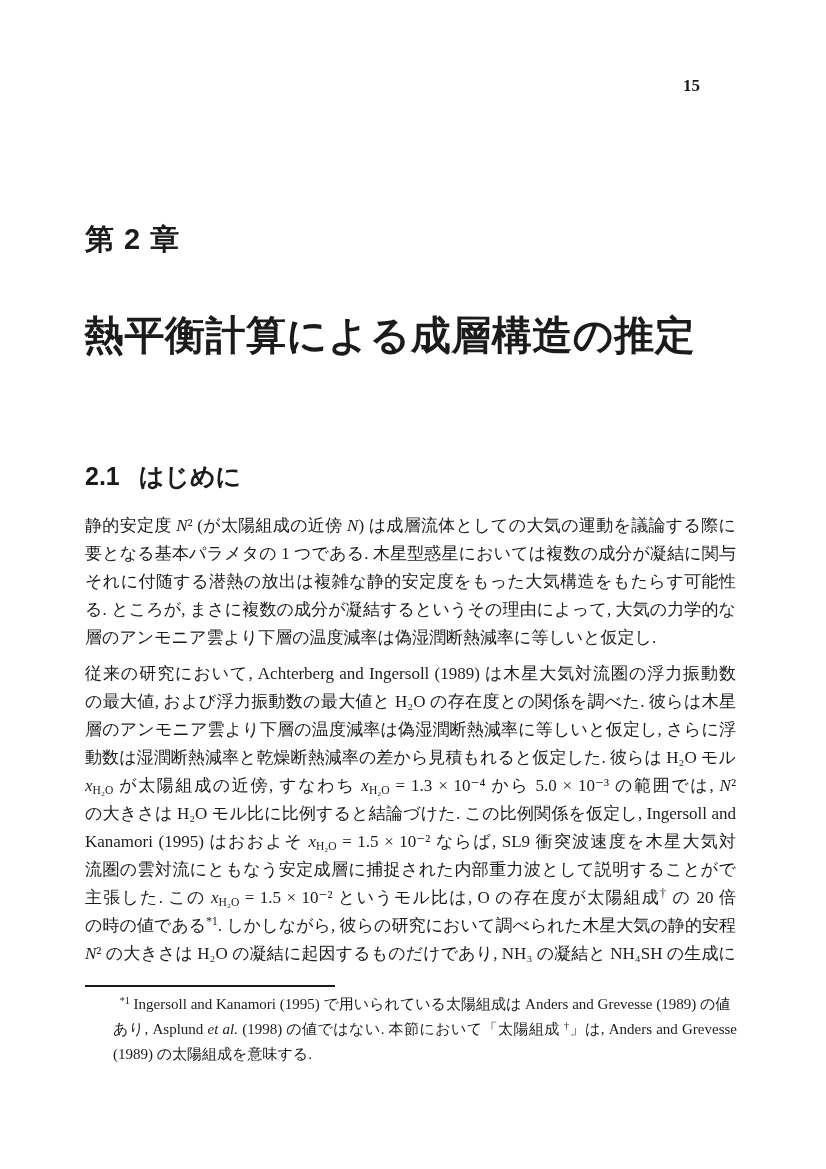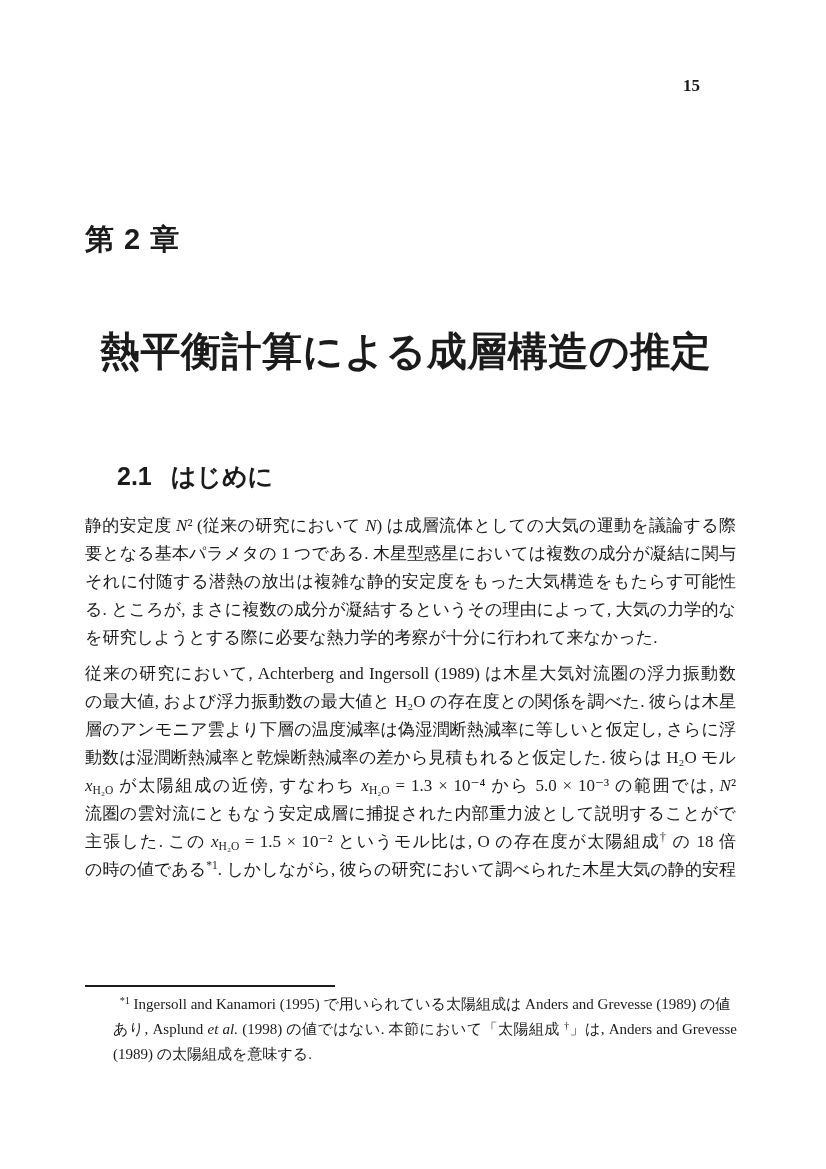--- a/index.html
+++ b/index.html
@@ -27,39 +27,39 @@
     font-family: "Liberation Sans", "DejaVu Sans", sans-serif;
     font-weight: bold;
     font-size: 29px;
     line-height: 1.1;
     letter-spacing: 1px;
   }
   .chapter-title {
     position: absolute;
     left: 84px;
     top: 312px;
-    margin: 16px;
+    margin: 0;
     font-family: "Liberation Sans", "DejaVu Sans", sans-serif;
     font-weight: bold;
     font-size: 40px;
     line-height: 1.15;
     letter-spacing: 0.5px;
     white-space: nowrap;
   }
   .section-heading {
     position: absolute;
     left: 85px;
     top: 462px;
     font-family: "Liberation Sans", "DejaVu Sans", sans-serif;
     font-weight: bold;
     font-size: 25px;
     line-height: 1.15;
     white-space: nowrap;
   }
-  .sec-num { margin-right: 19px; margin-left: 32px; }
+  .sec-num { margin-right: 19px; }
   .para {
     position: absolute;
     left: 85px;
     width: 651px;
     font-size: 17px;
   }
   .para1 { top: 512px; }
   .para2 { top: 660px; }
   .tline {
     height: 28px;
@@ -113,36 +113,39 @@
 
   <div class="chapter-label">第 2 章</div>
 
   <h1 class="chapter-title">熱平衡計算による成層構造の推定</h1>
 
   <div class="section-heading">
     <span class="sec-num">2.1</span><span class="sec-title">はじめに</span>
   </div>
 
   <div class="para para1">
-      <div class="tline"><span>静的安定度 </span><span class="it">N</span><span>² (従来の研究において </span><span class="it">N</span><span>) は成層流体としての大気の運動を議論する際に必</span></div>
+      <div class="tline"><span>静的安定度 </span><span class="it">N</span><span>² (が太陽組成の近傍 </span><span class="it">N</span><span>) は成層流体としての大気の運動を議論する際に必</span></div>
       <div class="tline"><span>要となる基本パラメタの 1 つである. 木星型惑星においては複数の成分が凝結に関与し,</span></div>
       <div class="tline"><span>それに付随する潜熱の放出は複雑な静的安定度をもった大気構造をもたらす可能性があ</span></div>
       <div class="tline"><span>る. ところが, まさに複数の成分が凝結するというその理由によって, 大気の力学的な構造</span></div>
-      <div class="tline tline-last"><span>を研究しようとする際に必要な熱力学的考察が十分に行われて来なかった.</span></div>
+      <div class="tline tline-last"><span>層のアンモニア雲より下層の温度減率は偽湿潤断熱減率に等しいと仮定し.</span></div>
     </div>
 
   <div class="para para2">
       <div class="tline"><span>従来の研究において, Achterberg and Ingersoll (1989) は木星大気対流圏の浮力振動数</span></div>
       <div class="tline"><span>の最大値, および浮力振動数の最大値と H₂O の存在度との関係を調べた. 彼らは木星表</span></div>
       <div class="tline"><span>層のアンモニア雲より下層の温度減率は偽湿潤断熱減率に等しいと仮定し, さらに浮力振</span></div>
       <div class="tline"><span>動数は湿潤断熱減率と乾燥断熱減率の差から見積もれると仮定した. 彼らは H₂O モル比</span></div>
       <div class="tline"><span class="it">x</span><sub>H₂O</sub><span> が太陽組成の近傍, すなわち </span><span class="it">x</span><sub>H₂O</sub><span> = 1.3 × 10⁻⁴ から 5.0 × 10⁻³ の範囲では, </span><span class="it">N</span><span>²</span></div>
+      <div class="tline"><span>の大きさは H₂O モル比に比例すると結論づけた. この比例関係を仮定し, Ingersoll and</span></div>
+      <div class="tline"><span>Kanamori (1995) はおおよそ </span><span class="it">x</span><sub>H₂O</sub><span> = 1.5 × 10⁻² ならば, SL9 衝突波速度を木星大気対</span></div>
       <div class="tline"><span>流圏の雲対流にともなう安定成層に捕捉された内部重力波として説明することができると</span></div>
-      <div class="tline"><span>主張した. この </span><span class="it">x</span><sub>H₂O</sub><span> = 1.5 × 10⁻² というモル比は, O の存在度が太陽組成</span><sup>†</sup><span> の 18 倍</span></div>
+      <div class="tline"><span>主張した. この </span><span class="it">x</span><sub>H₂O</sub><span> = 1.5 × 10⁻² というモル比は, O の存在度が太陽組成</span><sup>†</sup><span> の 20 倍</span></div>
       <div class="tline"><span>の時の値である</span><sup>*1</sup><span>. しかしながら, 彼らの研究において調べられた木星大気の静的安程度</span></div>
+      <div class="tline"><span class="it">N</span><span>² の大きさは H₂O の凝結に起因するものだけであり, NH₃ の凝結と NH₄SH の生成に</span></div>
     </div>
 
   <div class="footnote-rule"></div>
 
   <div class="footnote">
       <div class="tline"><sup>*1</sup><span>  Ingersoll and Kanamori (1995) で用いられている太陽組成は Anders and Grevesse (1989) の値で</span></div>
       <div class="tline"><span>あり, Asplund </span><span class="it">et al.</span><span> (1998) の値ではない.  本節において「太陽組成 </span><sup>†</sup><span>」は, Anders and Grevesse</span></div>
       <div class="tline tline-last"><span>(1989) の太陽組成を意味する.</span></div>
     </div>
 

